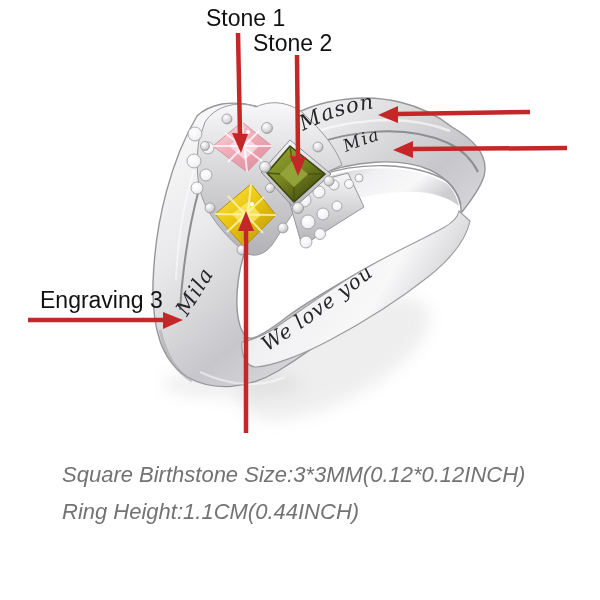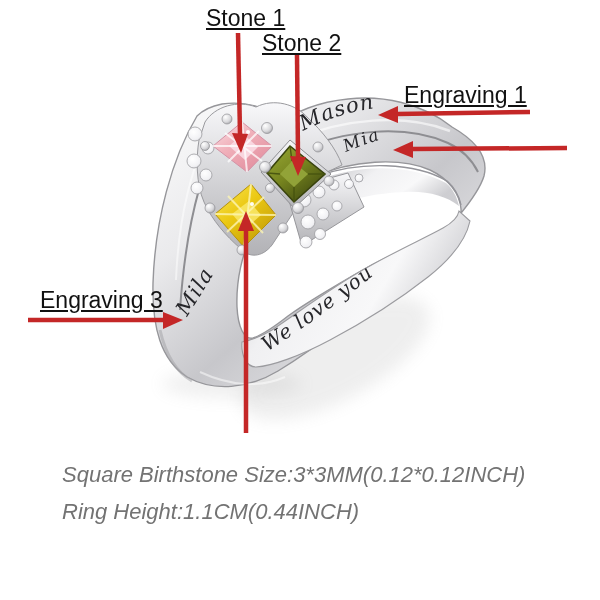--- a/index.html
+++ b/index.html
@@ -1,19 +1,19 @@
 <!DOCTYPE html>
 <html><head>
 <meta charset="utf-8">
 <style>
   html,body{margin:0;padding:0;background:#fff;}
   .stage{position:relative;width:600px;height:600px;background:#ffffff;overflow:hidden;
          font-family:"Liberation Sans", sans-serif;}
   .stage svg{position:absolute;left:0;top:0;}
-  .lbl{position:absolute;font-size:23px;color:#111;white-space:nowrap;line-height:1.0;text-decoration:underline;}
+  .lbl{position:absolute;font-size:23px;color:#111;white-space:nowrap;line-height:1.0;}
   .spec{position:absolute;font-size:22px;color:#737373;white-space:nowrap;line-height:1.1;font-style:italic;}
   .eng{font-family:"DejaVu Serif", serif;font-style:italic;fill:#26262a;}
 </style>
 </head>
 <body>
 
 <div class="stage">
 
 <svg width="600" height="600" viewBox="0 0 600 600">
   <defs>
@@ -215,20 +215,19 @@
       <polygon points="163,312 163,329 183,320" fill="currentColor"></polygon>
     </g>
     <g>
       <line x1="246" y1="433" x2="246" y2="230" stroke="currentColor" stroke-width="4.5"></line>
       <polygon points="238,231 254,231 246,211" fill="currentColor"></polygon>
     </g>
   </g>
 </svg>
 
 <div class="lbl" style="left:206px;top:7px">Stone 1</div>
-<div class="lbl" style="left:262px;top:32px">Stone 2</div>
-<div class="lbl" style="left:404px;top:84px">Engraving 1</div>
+<div class="lbl" style="left:253px;top:32px">Stone 2</div>
 <div class="lbl" style="left:40px;top:289px">Engraving 3</div>
 
 <div class="spec" style="left:62px;top:463px">Square Birthstone Size:3*3MM(0.12*0.12INCH)</div>
 <div class="spec" style="left:62px;top:500px">Ring Height:1.1CM(0.44INCH)</div>
 
 </div>
 
 </body></html>

